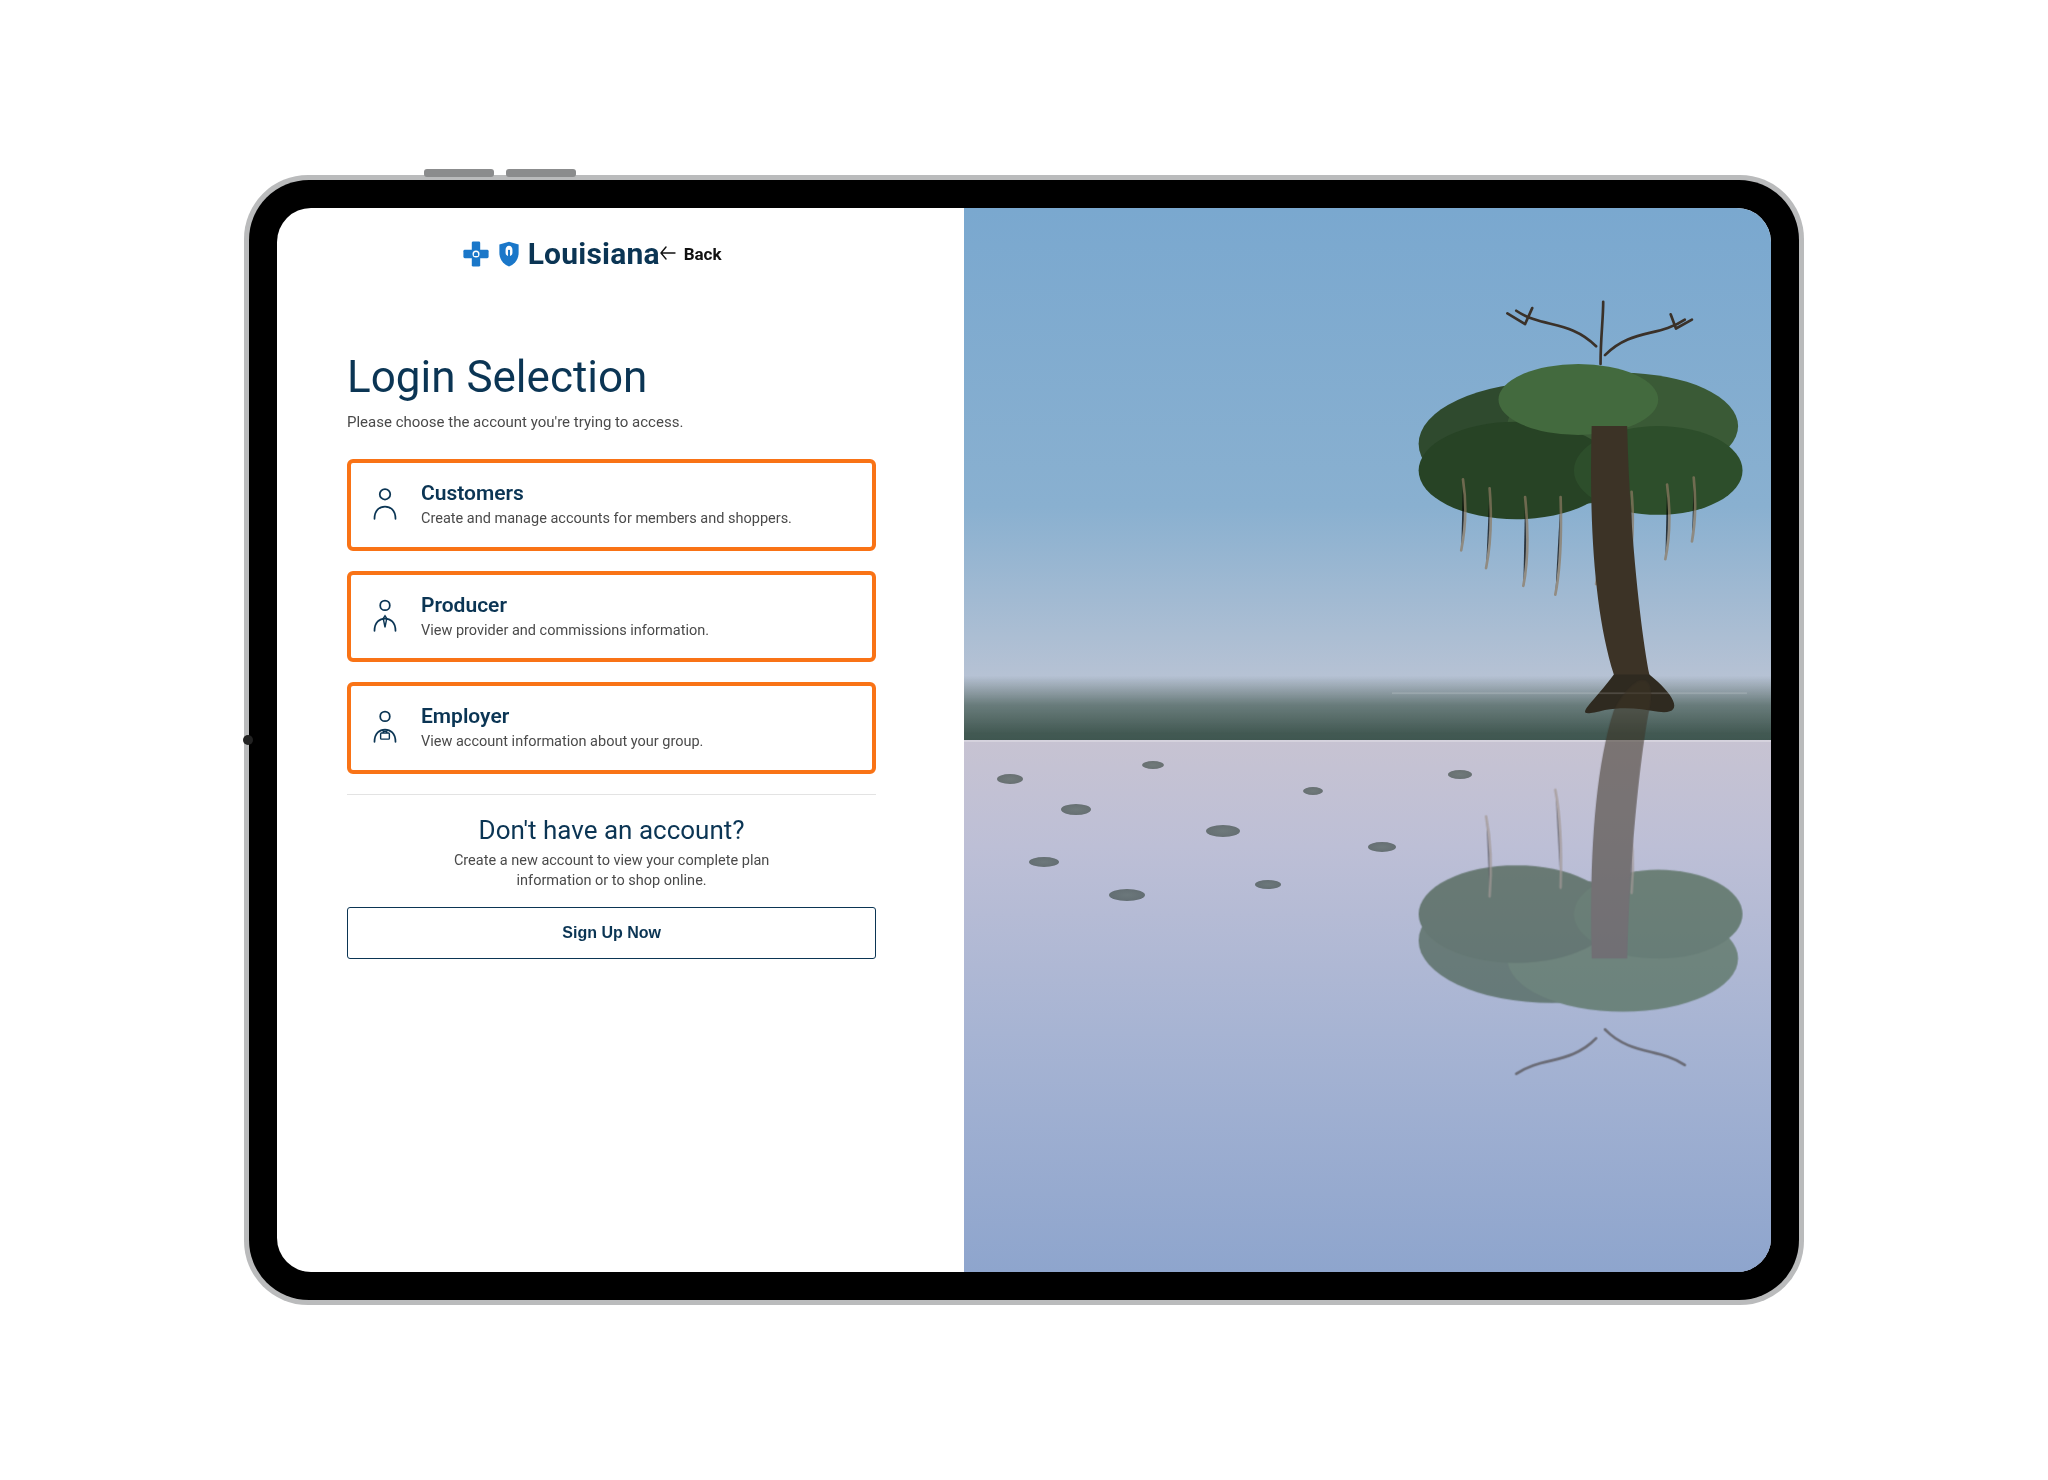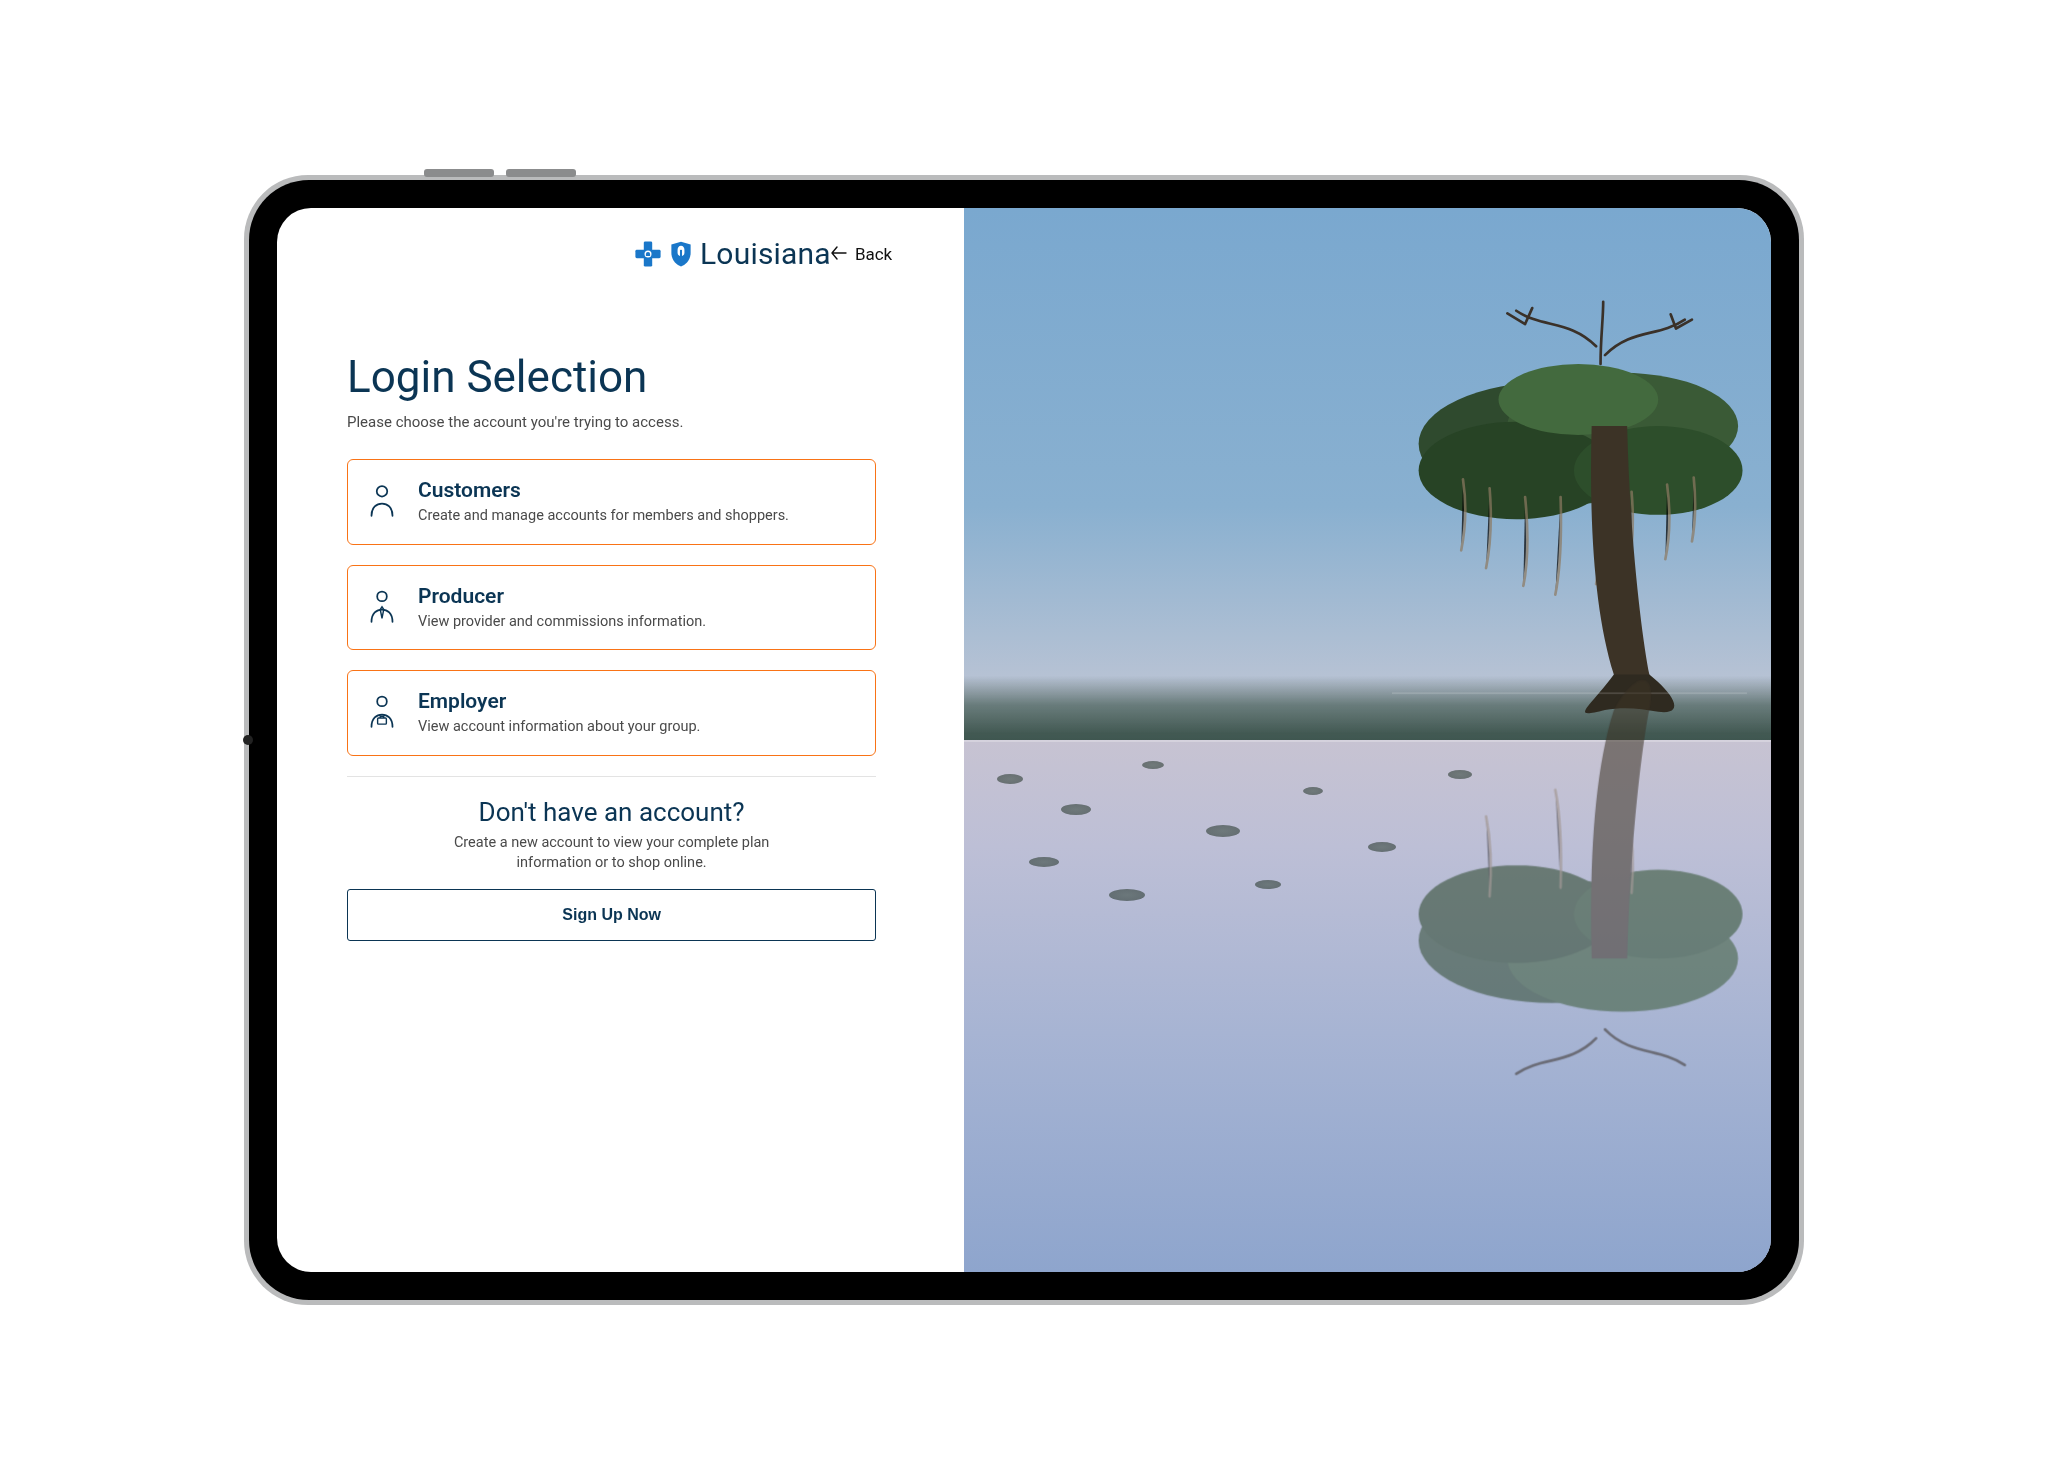--- a/index.html
+++ b/index.html
@@ -46,23 +46,24 @@
   .left {
     width: 46%;
     height: 100%;
     display: flex;
     flex-direction: column;
     padding: 22px 28px 24px 10px;
     position: relative;
   }
   .topbar {
     display: flex;
-    justify-content: flex-end;
+    justify-content: center;
     align-items: center;
     padding: 6px 4px 0 4px;
+    font-weight: bold;
   }
   .brand {
     display: flex;
     align-items: center;
     gap: 8px;
   }
   .brand-text {
     font-size: 30px;
     color: #0b3554;
     letter-spacing: 0.2px;
@@ -90,21 +91,21 @@
     font-weight: 400;
     margin-bottom: 10px;
   }
   .subtitle {
     font-size: 15px;
     color: #4a4a4a;
     margin-bottom: 28px;
   }
 
   .card {
-    border: 1px solid #f97316;
+    border: 4px solid #f97316;
     border-radius: 6px;
     padding: 18px 18px;
     display: flex;
     gap: 20px;
     align-items: flex-start;
     margin-bottom: 20px;
     cursor: pointer;
     background: #fff;
   }
   .card-icon { width: 32px; height: 40px; flex: 0 0 auto; display:flex; align-items:center; justify-content:center; margin-top:2px; }

